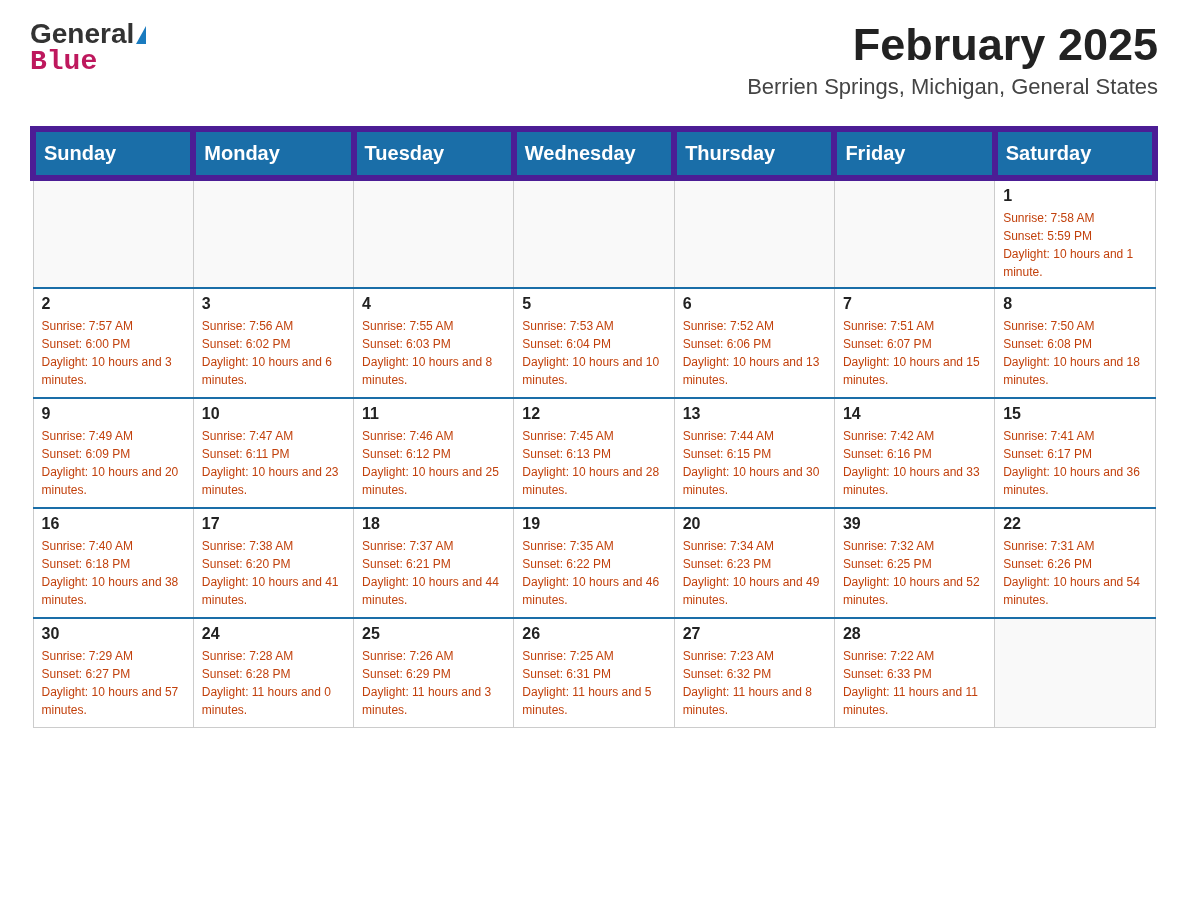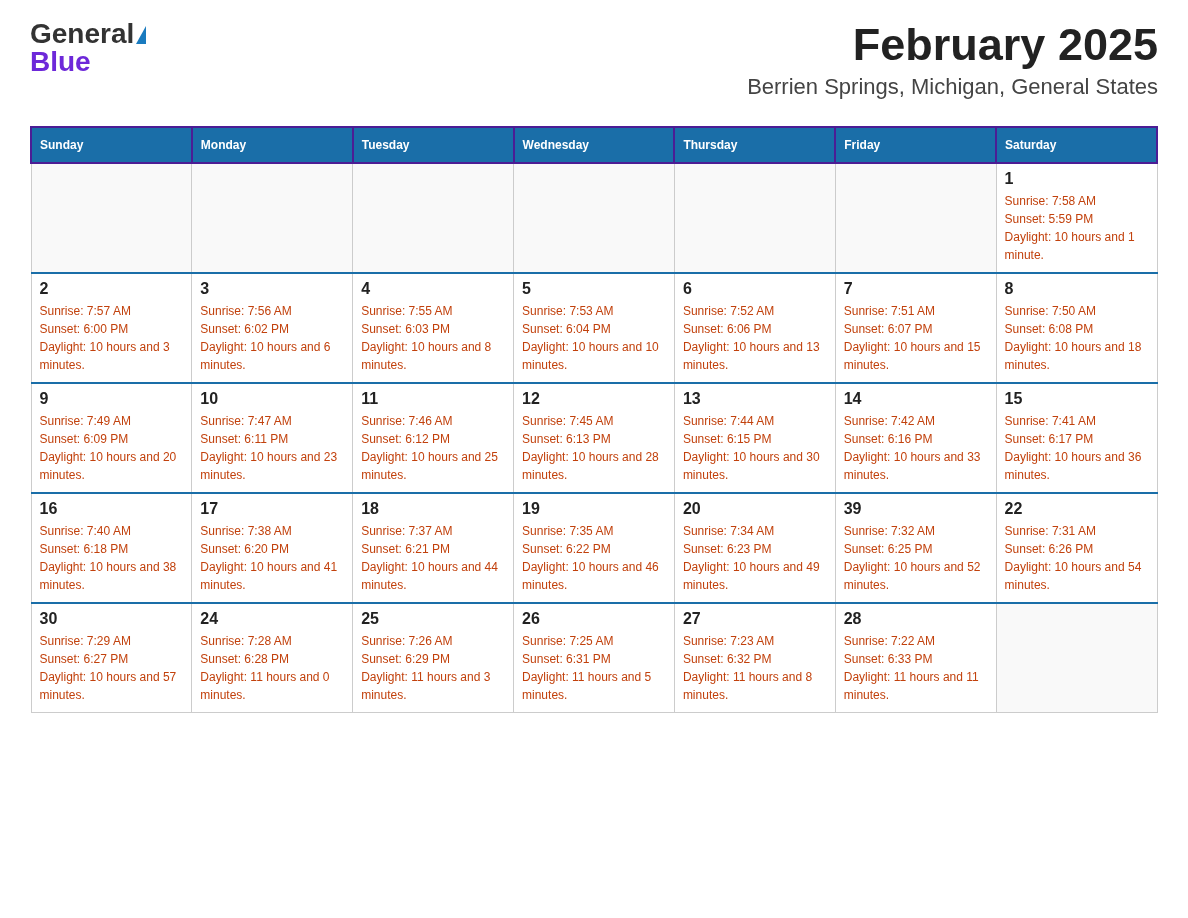--- a/index.html
+++ b/index.html
@@ -23,22 +23,23 @@
     }
     .logo-general {
       font-size: 28px;
       font-weight: bold;
       color: #333;
       line-height: 1;
     }
     .logo-blue {
       font-size: 28px;
       font-weight: bold;
-      color: #6d28d9;
+      color: #be185d;
       line-height: 1;
+      font-family: Liberation Mono, monospace;
     }
     .logo-triangle {
       display: inline-block;
       width: 0;
       height: 0;
       border-left: 10px solid transparent;
       border-bottom: 18px solid #1a7bbf;
       margin-left: 2px;
       vertical-align: middle;
       position: relative;
@@ -59,25 +60,25 @@
       margin-top: 4px;
     }
     .calendar {
       width: 100%;
       border-collapse: collapse;
       margin-top: 10px;
     }
     .calendar th {
       background-color: #1a6ea8;
       color: #fff;
-      font-size: 12px;
+      font-size: 20px;
       font-weight: bold;
       padding: 10px 8px;
       text-align: left;
-      border: 2px solid #4c1d95;
+      border: 6px solid #4c1d95;
     }
     .calendar td {
       border: 1px solid #ccc;
       vertical-align: top;
       padding: 6px 8px;
       width: 14.28%;
       min-height: 110px;
       height: 110px;
     }
     .day-number {

